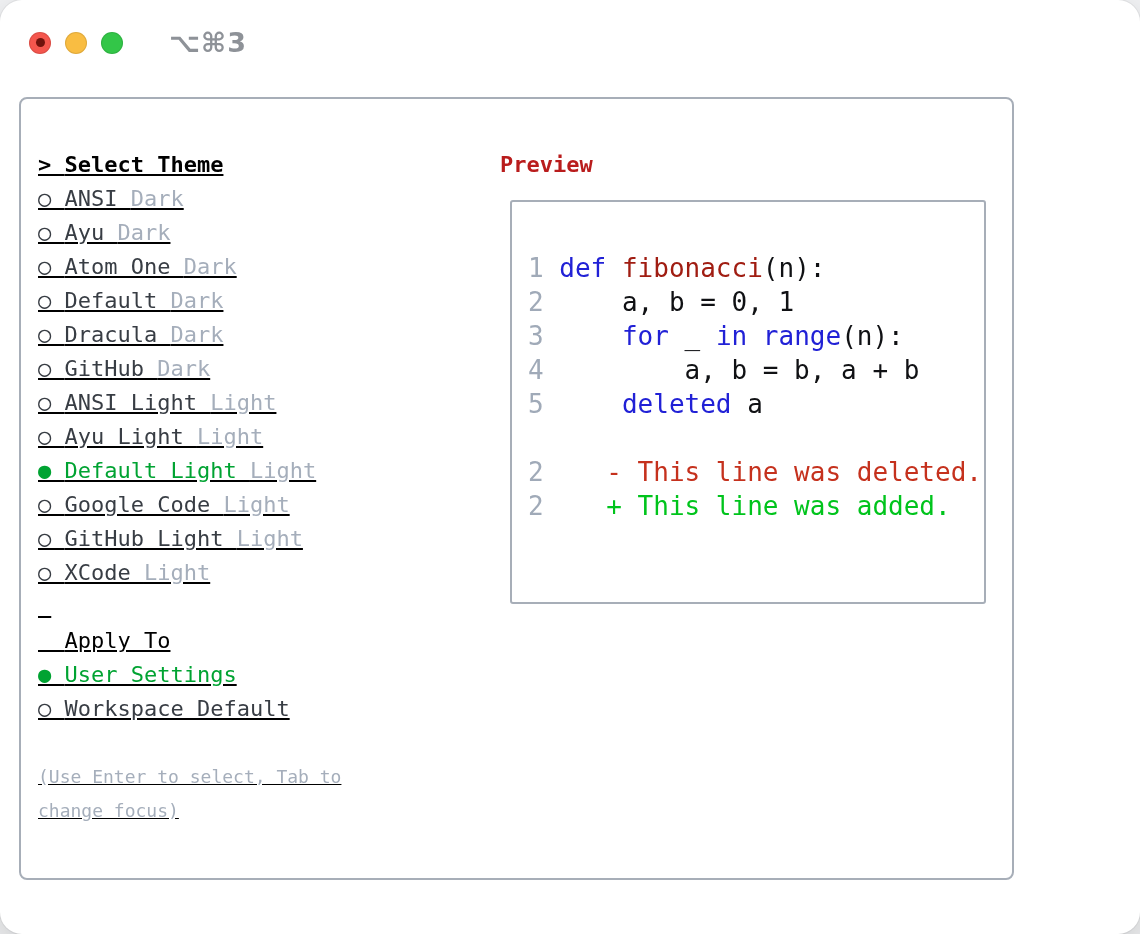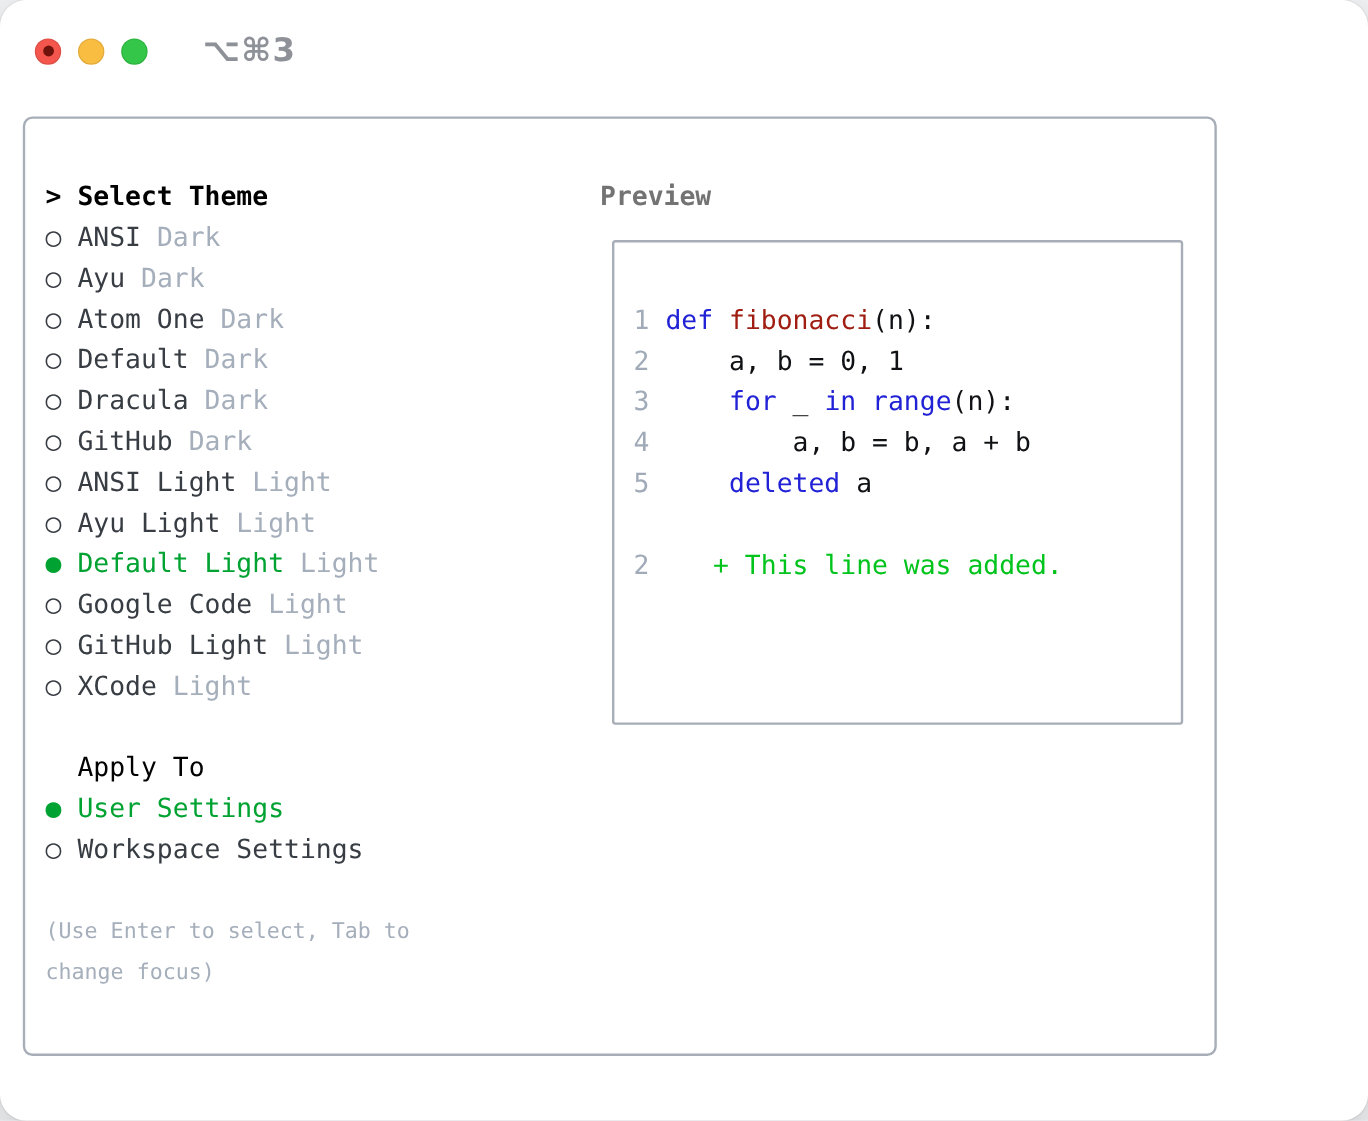--- a/index.html
+++ b/index.html
@@ -14,35 +14,35 @@
   .light.red .dot{width:9px;height:9px;border-radius:50%;background:#70120c;}
   .light.yellow{background:#f9bd42;}
   .light.green{background:#33c648;}
   .window-title{margin-left:32px;font-family:"DejaVu Sans","Liberation Sans",sans-serif;
                 font-size:27px;font-weight:700;color:#8e9298;letter-spacing:1px;}
   
   .panel{position:absolute;left:19px;top:97px;width:991px;height:779px;
          border:2px solid var(--border-gray);border-radius:8px;background:#fff;}
   .row{height:34px;line-height:34px;font-size:22px;white-space:pre;color:var(--item-text);}
   
-  .left{position:absolute;left:17px;top:49px;}
+  .left{position:absolute;left:17px;top:49px;text-decoration:underline;}
   .row.header{font-weight:bold;color:#000;}
   .row .variant{color:var(--variant-gray);}
   .row .bullet{color:var(--item-text);}
   .row.selected .bullet,.row.selected .name,.row.selected .label{color:var(--accent-green);}
   .row.apply-header{color:#000000;}
   .help{margin-top:34px;width:30ch;font-size:18px;line-height:34px;color:var(--variant-gray);
         white-space:normal;}
   
   .preview-header{position:absolute;left:479px;top:49px;height:34px;line-height:34px;
-                  font-size:22px;font-weight:bold;color:#737373;white-space:pre;}
+                  font-size:22px;font-weight:bold;color:#b91c1c;white-space:pre;}
   .preview-box{position:absolute;left:489px;top:101px;width:472px;height:400px;
                border:2px solid var(--border-gray);border-radius:3px;background:#fff;box-sizing:content-box;}
   .preview-lines{padding:49px 0 0 16px;}
-  .crow{height:34px;line-height:34px;font-size:22px;white-space:pre;}
+  .crow{height:34px;line-height:34px;font-size:26px;white-space:pre;}
   .crow .ln{color:var(--line-number);}
   .crow .kw{color:var(--syntax-keyword);}
   .crow .fn{color:var(--syntax-function);}
   .crow .pl{color:var(--syntax-plain);}
   .crow .ctx{color:var(--diff-context);}
   .crow .del{color:var(--diff-deleted);}
   .crow .add{color:var(--diff-added);}
 </style>
 </head>
 <body>
@@ -71,31 +71,32 @@
           <div class="row"><span class="bullet">○ </span><span class="name">Ayu Light </span><span class="variant">Light</span></div>
           <div class="row selected"><span class="bullet">● </span><span class="name">Default Light </span><span class="variant">Light</span></div>
           <div class="row"><span class="bullet">○ </span><span class="name">Google Code </span><span class="variant">Light</span></div>
           <div class="row"><span class="bullet">○ </span><span class="name">GitHub Light </span><span class="variant">Light</span></div>
           <div class="row"><span class="bullet">○ </span><span class="name">XCode </span><span class="variant">Light</span></div>
         </div>
       <div class="row"> </div>
       <div class="row apply-header"><span>  </span><span>Apply To</span></div>
       <div id="apply-options">
           <div class="row selected"><span class="bullet">● </span><span class="label">User Settings</span></div>
-          <div class="row"><span class="bullet">○ </span><span class="label">Workspace Settings</span></div>
+          <div class="row"><span class="bullet">○ </span><span class="label">Workspace Default</span></div>
         </div>
       <div class="help">(Use Enter to select, Tab to change focus)</div>
     </div>
 
     <div class="preview-header">Preview</div>
     <div class="preview-box">
       <div class="preview-lines" id="preview-lines">
           <div class="crow"><span class="ln">1 </span><span class="kw">def</span><span class="pl"> </span><span class="fn">fibonacci</span><span class="pl">(n):</span></div>
           <div class="crow"><span class="ln">2 </span><span class="pl">    a, b = 0, 1</span></div>
           <div class="crow"><span class="ln">3 </span><span class="pl">    </span><span class="kw">for</span><span class="pl"> _ </span><span class="kw">in</span><span class="pl"> </span><span class="kw">range</span><span class="pl">(n):</span></div>
           <div class="crow"><span class="ln">4 </span><span class="pl">        a, b = b, a + b</span></div>
           <div class="crow"><span class="ln">5 </span><span class="pl">    </span><span class="kw">deleted</span><span class="pl"> a</span></div>
           <div class="crow">&nbsp;</div>
+          <div class="crow"><span class="ln">2 </span><span class="del">   - This line was deleted.</span></div>
           <div class="crow"><span class="ln">2 </span><span class="add">   + This line was added.</span></div>
         </div>
     </div>
   </div>
 </div>
 
 </body></html>

